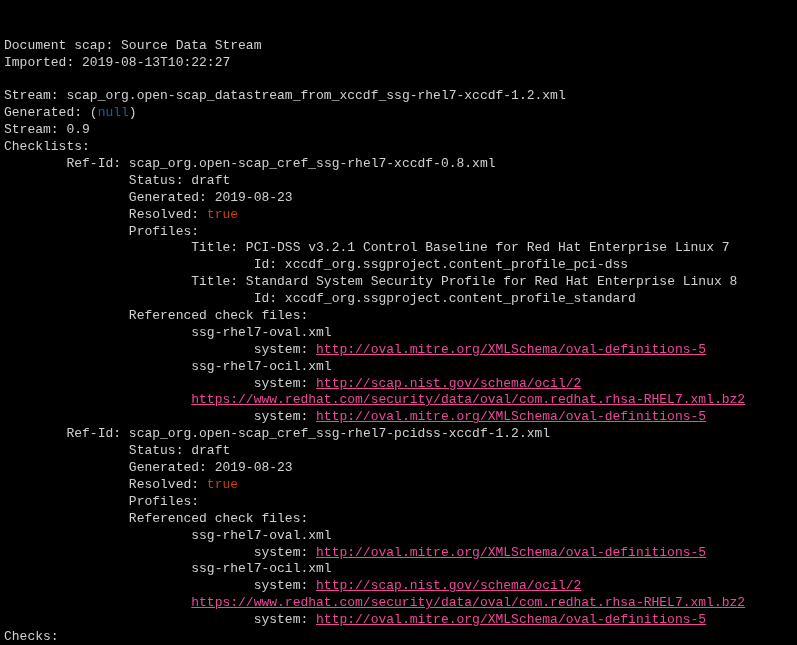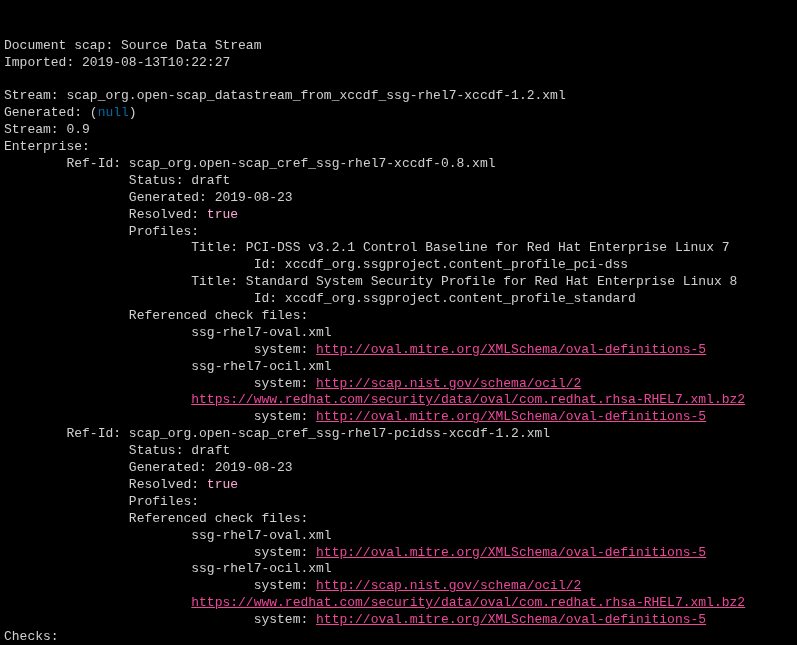--- a/index.html
+++ b/index.html
@@ -7,34 +7,34 @@
     color: #d0d0d0;
     font-family: "Courier New", monospace;
     font-size: 13px;
     line-height: 1.3;
     margin: 0;
     padding: 4px;
     white-space: pre;
     width: 797px;
     overflow: hidden;
   }
-  .green { color: #f9a8d4; text-align: right; }
+  .green { color: #c2410c; text-align: right; }
   .purple { color: #0369a1; }
   a { color: #ec4899; text-decoration: underline; }
 </style>
 </head>
 <body>
 
 <div><span>Document scap:</span> <span>Source Data Stream</span>
 <span>Imported:</span> <span>2019-08-13T10:22:27</span>
 
 <span>Stream:</span> <span>scap_org.open-scap_datastream_from_xccdf_ssg-rhel7-xccdf-1.2.xml</span>
 <span>Generated:</span> (<span class="purple">null</span>)
 <span>Stream:</span> <span>0.9</span>
-<span>Enterprise:</span>
+<span>Checklists:</span>
         <span>Ref-Id:</span> <span>scap_org.open-scap_cref_ssg-rhel7-xccdf-0.8.xml</span>
                 <span>Status:</span> <span>draft</span>
                 <span>Generated:</span> <span>2019-08-23</span>
                 <span>Resolved:</span> <span class="green">true</span>
                 <span>Profiles:</span>
                         <span>Title:</span> <span>PCI-DSS v3.2.1 Control Baseline for Red Hat Enterprise Linux 7</span>
                                 <span>Id:</span> <span>xccdf_org.ssgproject.content_profile_pci-dss</span>
                         <span>Title:</span> <span>Standard System Security Profile for Red Hat Enterprise Linux 8</span>
                                 <span>Id:</span> <span>xccdf_org.ssgproject.content_profile_standard</span>
                 <span>Referenced check files:</span>

